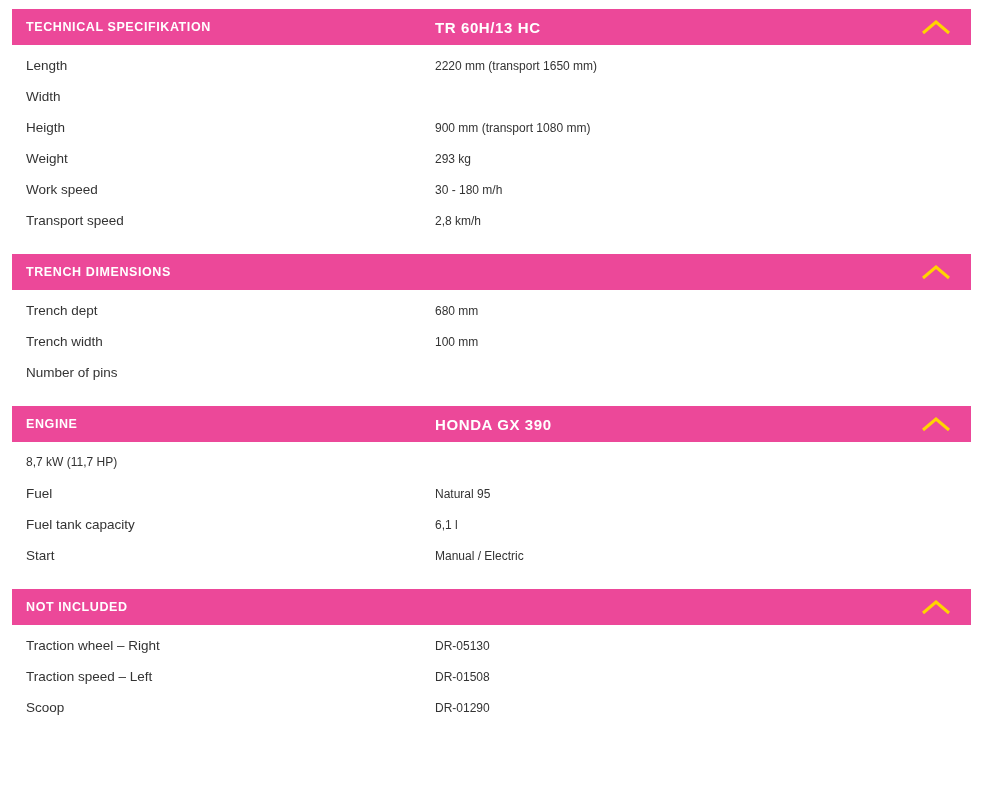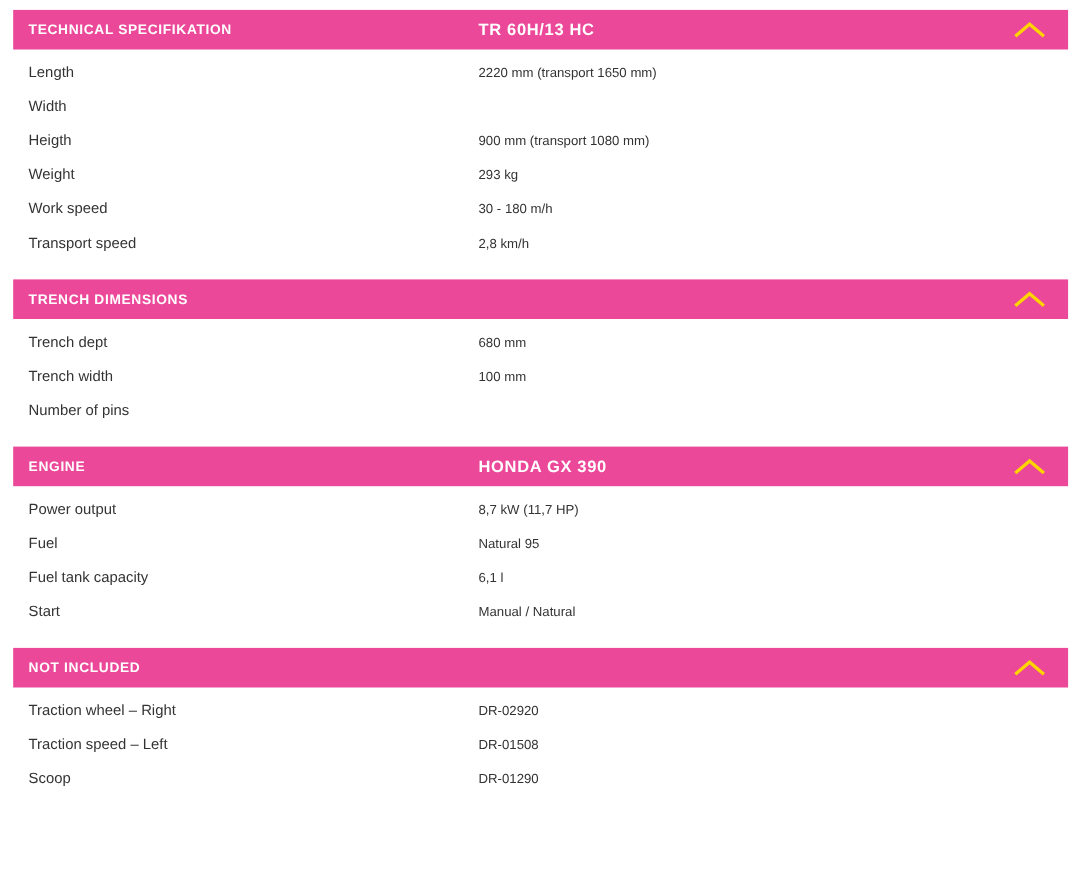--- a/index.html
+++ b/index.html
@@ -147,52 +147,51 @@
       <span class="sec-title">ENGINE</span>
       <span class="sec-subtitle">HONDA GX 390</span>
       <span class="chevron">
         <svg width="30" height="18" viewBox="0 0 30 18" xmlns="http://www.w3.org/2000/svg">
           <polyline points="2,15 15,4 28,15" fill="none" stroke="#ffd400" stroke-width="3"></polyline>
         </svg>
       </span>
     </div>
     <div class="rows">
       <div class="row">
-        <span class="label">Power output</span>
         <span class="value">8,7 kW (11,7 HP)</span>
       </div>
       <div class="row">
         <span class="label">Fuel</span>
         <span class="value">Natural 95</span>
       </div>
       <div class="row">
         <span class="label">Fuel tank capacity</span>
         <span class="value">6,1 l</span>
       </div>
       <div class="row">
         <span class="label">Start</span>
-        <span class="value">Manual / Natural</span>
+        <span class="value">Manual / Electric</span>
       </div>
     </div>
   </div>
 
   <div class="section">
     <div class="sec-header">
       <span class="sec-title">NOT INCLUDED</span>
       <span class="sec-subtitle"></span>
       <span class="chevron">
         <svg width="30" height="18" viewBox="0 0 30 18" xmlns="http://www.w3.org/2000/svg">
           <polyline points="2,15 15,4 28,15" fill="none" stroke="#ffd400" stroke-width="3"></polyline>
         </svg>
       </span>
     </div>
     <div class="rows">
       <div class="row">
         <span class="label">Traction wheel – Right</span>
-        <span class="value">DR-02920</span>
+        <span class="value">DR-05130</span>
       </div>
       <div class="row">
         <span class="label">Traction speed – Left</span>
         <span class="value">DR-01508</span>
       </div>
       <div class="row">
         <span class="label">Scoop</span>
         <span class="value">DR-01290</span>
       </div>
     </div>

